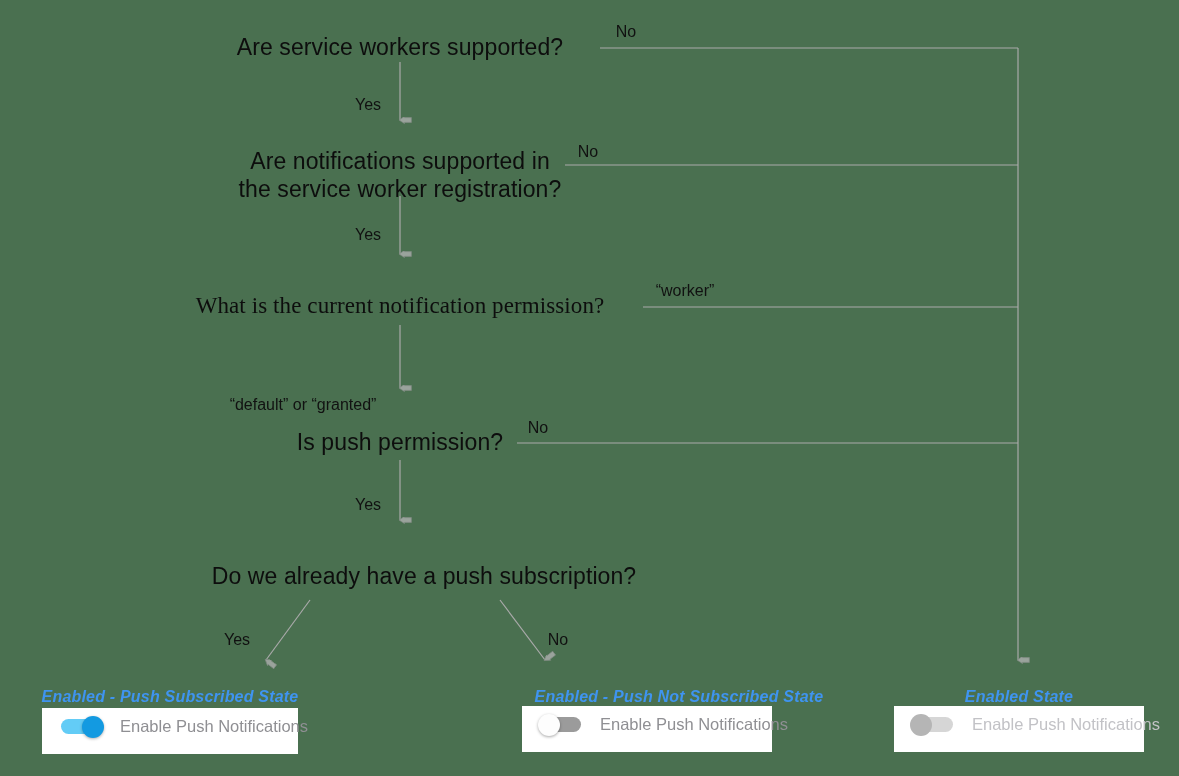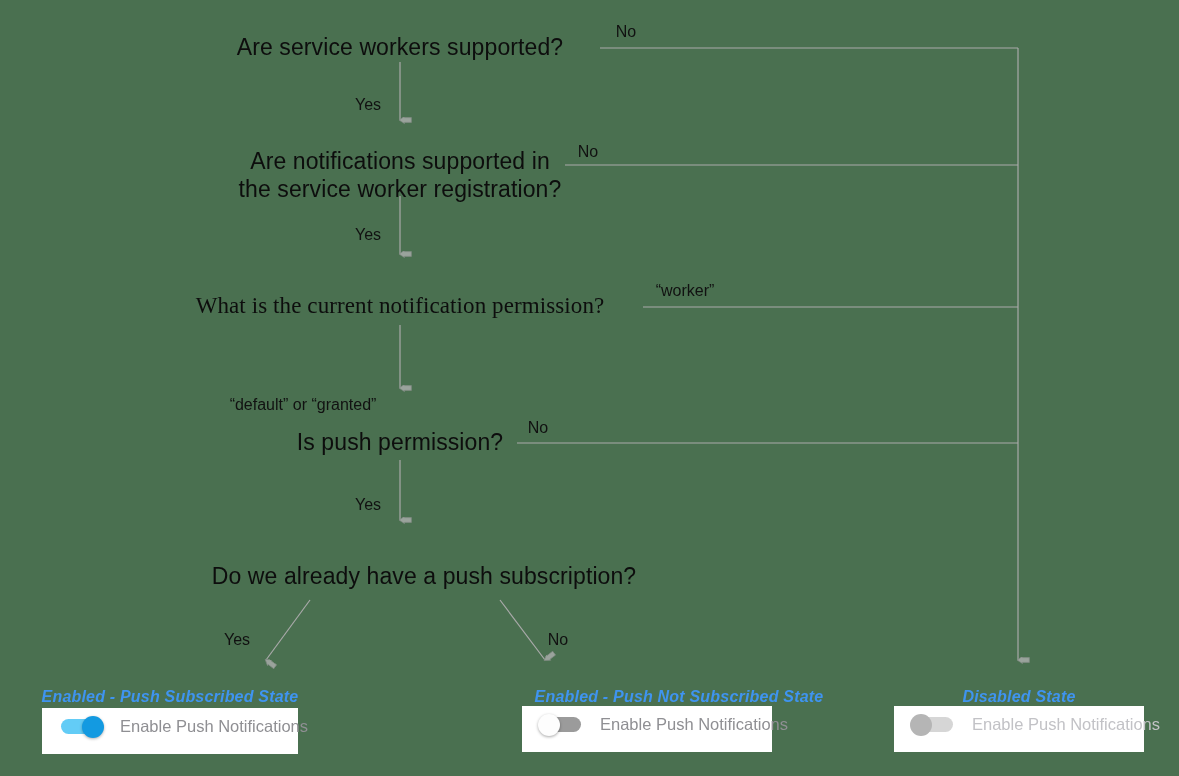--- a/index.html
+++ b/index.html
@@ -196,21 +196,21 @@
   <div class="state-label" style="left:647px; top:688px;margin-left:32px;">Enabled - Push Not Subscribed State</div>
 
   <div class="toggle-card" style="left:647px; top:706px; width:250px;">
     <span class="switch off">
       <span class="track"></span>
       <span class="thumb"></span>
     </span>
     <span class="toggle-text">Enable Push Notifications</span>
   </div>
 
-  <div class="state-label" style="left:1019px; top:688px;">Disabled State</div>
+  <div class="state-label" style="left:1019px; top:688px;">Enabled State</div>
 
   <div class="toggle-card is-disabled" style="left:1019px; top:706px; width:250px;">
     <span class="switch disabled">
       <span class="track"></span>
       <span class="thumb"></span>
     </span>
     <span class="toggle-text">Enable Push Notifications</span>
   </div>
 
 </div>

